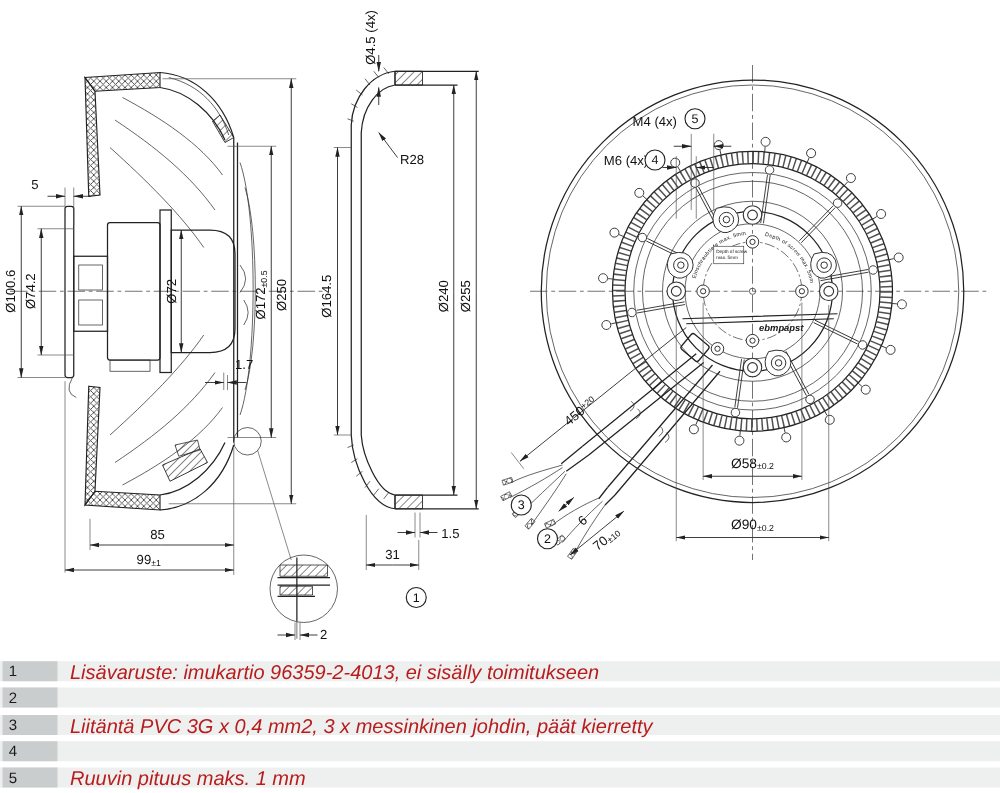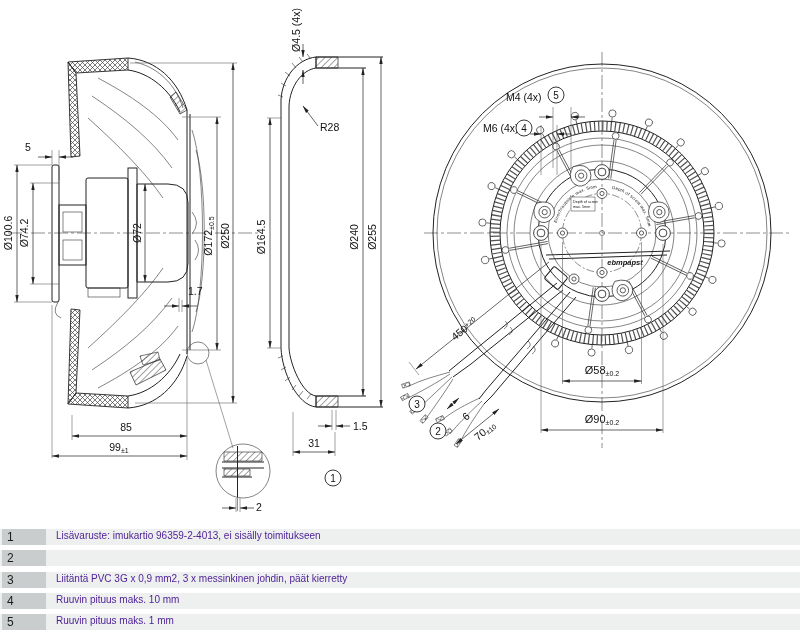--- a/index.html
+++ b/index.html
@@ -13,21 +13,21 @@
   .cl{stroke:#444;stroke-width:.6;fill:none;stroke-dasharray:14 3 3 3}
   .lbl{font-size:10.5px}
   .co{fill:#fff;stroke:#222;stroke-width:.9}
   .cotxt{font-size:10px;text-anchor:middle}
   
   #notes{position:absolute;left:0;top:529px;width:800px;}
   .nrow{position:relative;width:800px;height:16px;margin-bottom:5.3px;}
   .stripe{position:absolute;left:0;top:0;width:800px;height:16px;}
   .badge{position:absolute;left:2px;top:0;width:44px;height:16px;}
   .badge span{position:absolute;left:5px;top:1px;font-size:12px;color:#1b1b1b;}
-  .ntext{position:absolute;left:56px;top:1px;font-size:10px;color:#4c1d95;white-space:nowrap;}
+  .ntext{position:absolute;left:56px;top:1px;font-size:16px;color:#b91c1c;white-space:nowrap;font-style:italic;}
 </style>
 </head>
 <body>
 
 <div id="stage">
 
 <svg width="800" height="528" viewBox="0 0 800 528">
   <defs>
     <marker id="ar" viewBox="0 0 10 6" refX="9.6" refY="3" markerWidth="11" markerHeight="6.6" orient="auto-start-reverse">
       <path d="M0,0.7 L10,3 L0,5.3 Z" fill="#222"></path>
@@ -440,28 +440,27 @@
     <div class="stripe" style="background: rgb(237, 240, 239);"></div>
     <div class="badge" style="background: rgb(201, 205, 205);">
           <span>2</span>
         </div>
   </div>
   <div class="nrow">
     <div class="stripe" style="background: rgb(237, 240, 239);"></div>
     <div class="badge" style="background: rgb(201, 205, 205);">
           <span>3</span>
         </div>
-    <div class="ntext">Liitäntä PVC 3G x 0,9 mm2, 3 x messinkinen johdin, päät kierretty</div>
+    <div class="ntext">Liitäntä PVC 3G x 0,4 mm2, 3 x messinkinen johdin, päät kierretty</div>
   </div>
   <div class="nrow">
     <div class="stripe" style="background: rgb(237, 240, 239);"></div>
     <div class="badge" style="background: rgb(201, 205, 205);">
           <span>4</span>
         </div>
-    <div class="ntext">Ruuvin pituus maks. 10 mm</div>
   </div>
   <div class="nrow">
     <div class="stripe" style="background: rgb(237, 240, 239);"></div>
     <div class="badge" style="background: rgb(201, 205, 205);">
           <span>5</span>
         </div>
     <div class="ntext">Ruuvin pituus maks. 1 mm</div>
   </div>
 </div>
 

